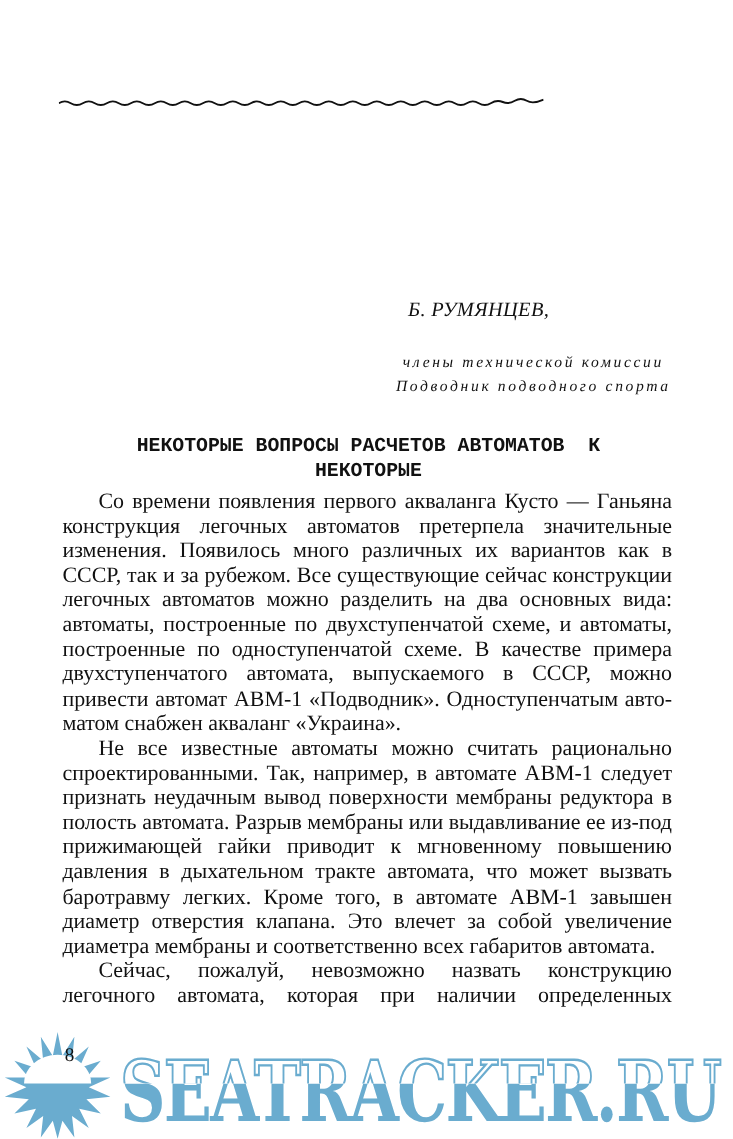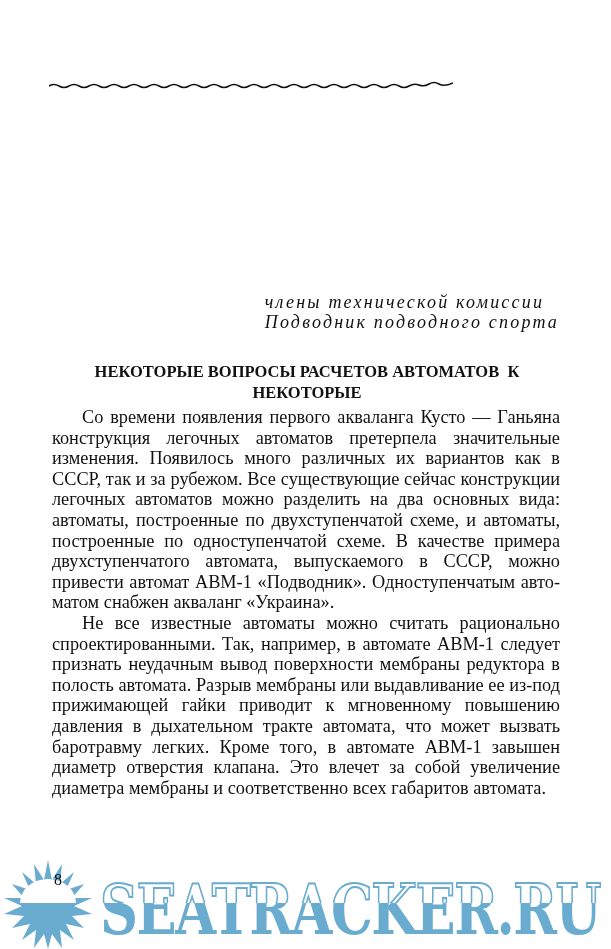--- a/index.html
+++ b/index.html
@@ -28,35 +28,36 @@
     top: 247px;
     font-style: italic;
     font-size: 17px;
     line-height: 21px;
     letter-spacing: 0.3px;
   }
   .affiliation {
     position: absolute;
     right: 52px;
     top: 292px;
-    text-align: left;
+    text-align: center;
     font-style: italic;
-    font-size: 18px;
+    font-size: 13px;
     line-height: 20px;
     letter-spacing: 2.2px;
   }
   .title {
     position: absolute;
     left: 52px;
     width: 510px;
     top: 361px;
     text-align: center;
     font-weight: bold;
     font-size: 16.5px;
     line-height: 21px;
+    font-family: Liberation Mono, monospace;
   }
   .body-text {
     position: absolute;
     left: 52px;
     width: 508px;
     top: 407px;
     font-size: 18.3px;
     line-height: 20.6px;
     text-align: justify;
     font-family: Liberation Serif, serif;
@@ -85,35 +86,37 @@
   }
 </style>
 </head>
 <body>
 
 <svg class="rule" viewBox="0 0 404 12" preserveAspectRatio="none">
   <path d="M0 6 Q 5 3 10 6 T 20 6 T 30 6 T 40 6 T 50 6 T 60 6 T 70 6 T 80 6 T 90 6 T 100 6 T 110 6 T 120 6 T 130 6 T 140 6 T 150 6 T 160 6 T 170 6 T 180 6 T 190 6 T 200 6 T 210 6 T 220 6 T 230 6 T 240 6 T 250 6 T 260 6 T 270 6 T 280 6 T 290 6 T 300 6 T 310 6 T 320 6 T 330 6 T 340 6 T 350 6 T 360 6 T 370 5 T 380 4 T 390 4 T 404 3" fill="none" stroke="#111" stroke-width="1.6"></path>
 </svg>
 
 <div class="authors">
+  <div>Б. РУМЯНЦЕВ,</div>
 </div>
 
 <div class="affiliation">
   <div>члены технической комиссии</div>
   <div>Подводник подводного спорта</div>
 </div>
 
 <div class="title">
   <div style="white-space:pre;">НЕКОТОРЫЕ ВОПРОСЫ РАСЧЕТОВ АВТОМАТОВ  К</div>
   <div>НЕКОТОРЫЕ</div>
 </div>
 
 <div class="body-text">
   <p>Со времени появления первого акваланга Кусто — Ганьяна конструкция легочных автоматов претерпела значительные изменения. Появилось много различных их вариантов как в СССР, так и за рубежом. Все сущест­вующие сейчас конструкции легочных автоматов можно разделить на два основных вида: автоматы, построенные по двухступенчатой схеме, и автоматы, построенные по одноступенчатой схеме. В качестве примера двухступен­чатого автомата, выпускаемого в СССР, можно привести автомат АВМ-1 «Подводник». Одноступенчатым авто­матом снабжен акваланг «Украина».</p>
   <p>Не все известные автоматы можно считать рацио­нально спроектированными. Так, например, в автомате АВМ-1 следует признать неудачным вывод поверхности мембраны редуктора в полость автомата. Разрыв мем­браны или выдавливание ее из-под прижимающей гайки приводит к мгновенному повышению давления в дыха­тельном тракте автомата, что может вызвать баротравму легких. Кроме того, в автомате АВМ-1 завышен диаметр отверстия клапана. Это влечет за собой увеличение диаметра мембраны и соответственно всех габаритов автомата.</p>
+  <p style="text-align-last: justify;">Сейчас, пожалуй, невозможно назвать конструкцию легочного автомата, которая при наличии определенных</p>
 </div>
 
 <div class="page-number">8</div>
 
 <svg class="watermark" viewBox="0 0 611 91">
   <defs>
     <clipPath id="lowerHalf">
       <rect x="0" y="45" width="611" height="60"></rect>
     </clipPath>
     <clipPath id="upperHalf">

